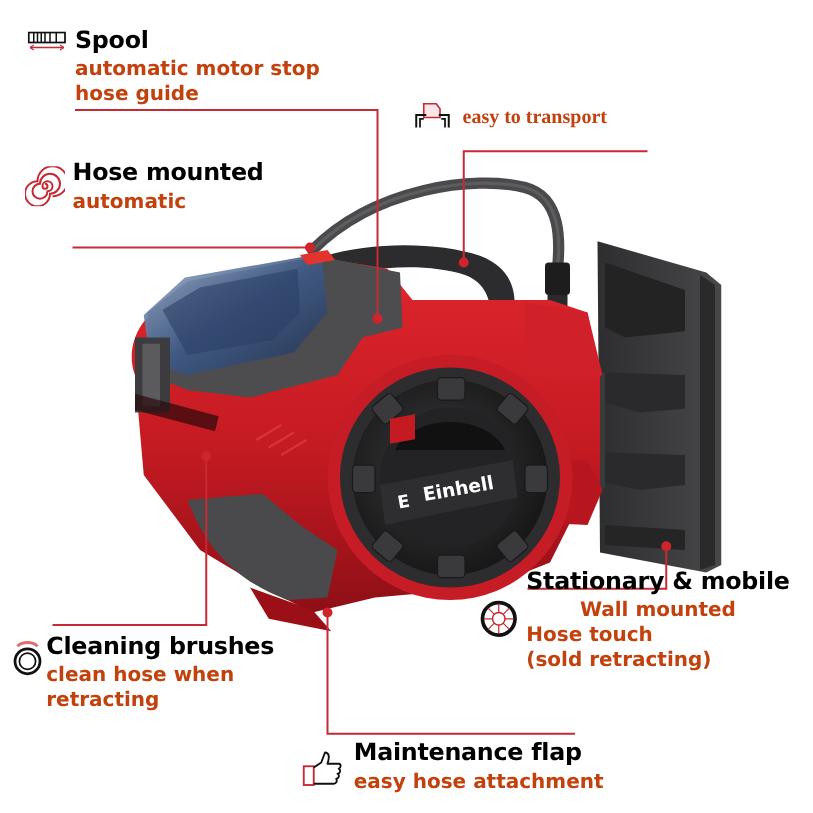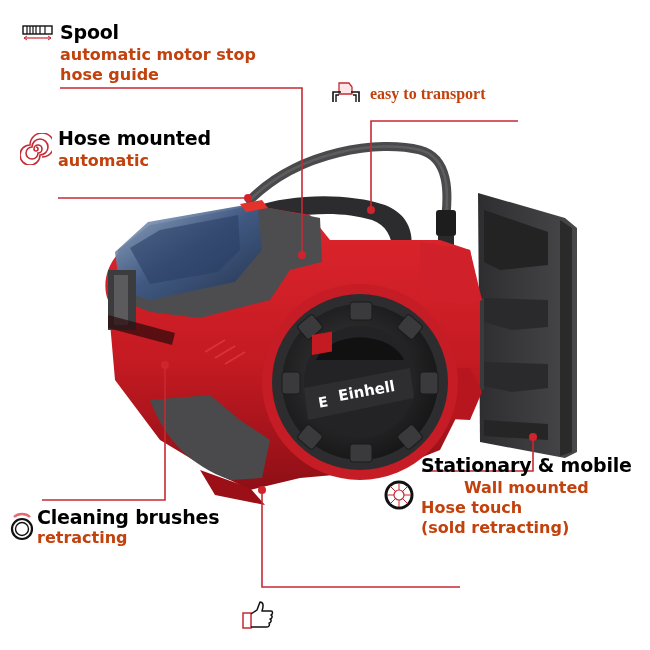--- a/index.html
+++ b/index.html
@@ -162,20 +162,21 @@
     <div class="sub" style="margin-top:2px;">automatic</div>
   </div>
 
   <svg class="icon" style="left:8px;top:510px;" width="28" height="32" viewBox="0 0 28 32">
     <path d="M6 7 C10 3 18 3 22 7" fill="none" stroke="#e26b74" stroke-width="2.4"></path>
     <circle cx="14" cy="19" r="10" fill="none" stroke="#111" stroke-width="2.2"></circle>
     <circle cx="14" cy="19" r="6.5" fill="none" stroke="#111" stroke-width="1.4"></circle>
   </svg>
   <div class="callout" style="left:37px;top:506px;">
     <div class="title">Cleaning brushes</div>
+    <div class="sub" style="margin-top:2px;">clean hose when</div>
     <div class="sub">retracting</div>
   </div>
 
   <svg class="icon" style="left:383px;top:479px;" width="32" height="32" viewBox="0 0 32 32">
     <circle cx="16" cy="16" r="13" fill="none" stroke="#111" stroke-width="3"></circle>
     <circle cx="16" cy="16" r="5" fill="none" stroke="#c62a35" stroke-width="1.2"></circle>
     <g stroke="#c62a35" stroke-width="1">
         <line x1="16" y1="4" x2="16" y2="11"></line>
         <line x1="16" y1="21" x2="16" y2="28"></line>
         <line x1="4" y1="16" x2="11" y2="16"></line>
@@ -190,14 +191,18 @@
     <div class="title">Stationary &amp; mobile</div>
     <div class="sub" style="margin-top:2px;text-align:center;">Wall mounted</div>
     <div class="sub">Hose touch</div>
     <div class="sub">(sold retracting)</div>
   </div>
 
   <svg class="icon" style="left:241px;top:600px;" width="34" height="30" viewBox="0 0 34 30">
     <rect x="2" y="13" width="8" height="15" fill="none" stroke="#c62a35" stroke-width="1.5"></rect>
     <path d="M10 14 L16 10 L19 2 C22 2 23 5 21 11 L30 11 C32 11 32 14 30 15 C32 16 31 19 29 19 C31 20 30 23 28 23 C29 25 28 27 26 27 L10 27" fill="none" stroke="#111" stroke-width="1.5" stroke-linejoin="round"></path>
   </svg>
+  <div class="callout" style="left:283px;top:591px;">
+    <div class="title">Maintenance flap</div>
+    <div class="sub" style="margin-top:2px;">easy hose attachment</div>
+  </div>
 
 </div>
 
 </body></html>

